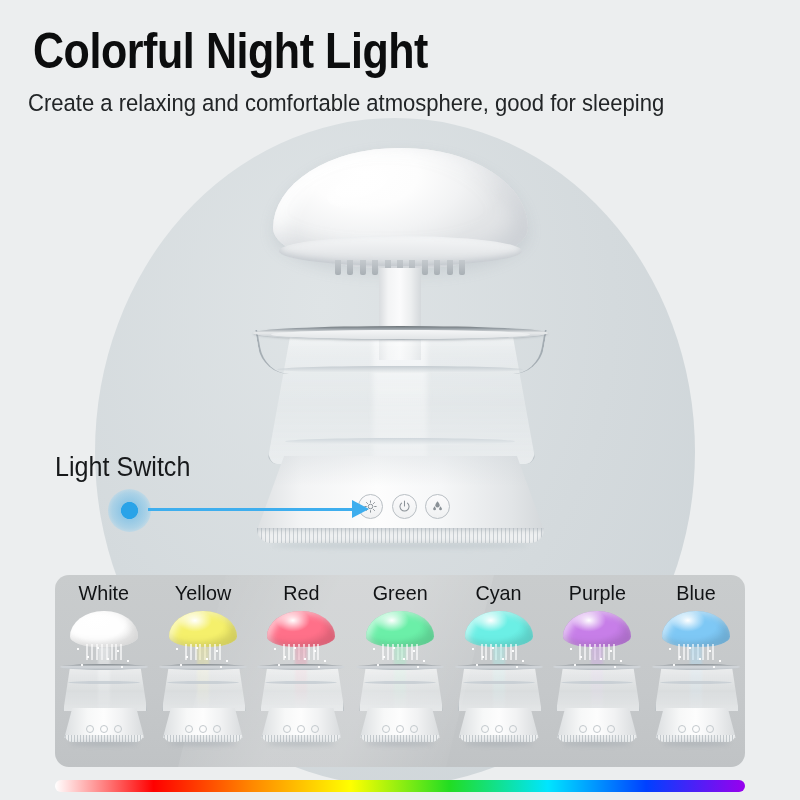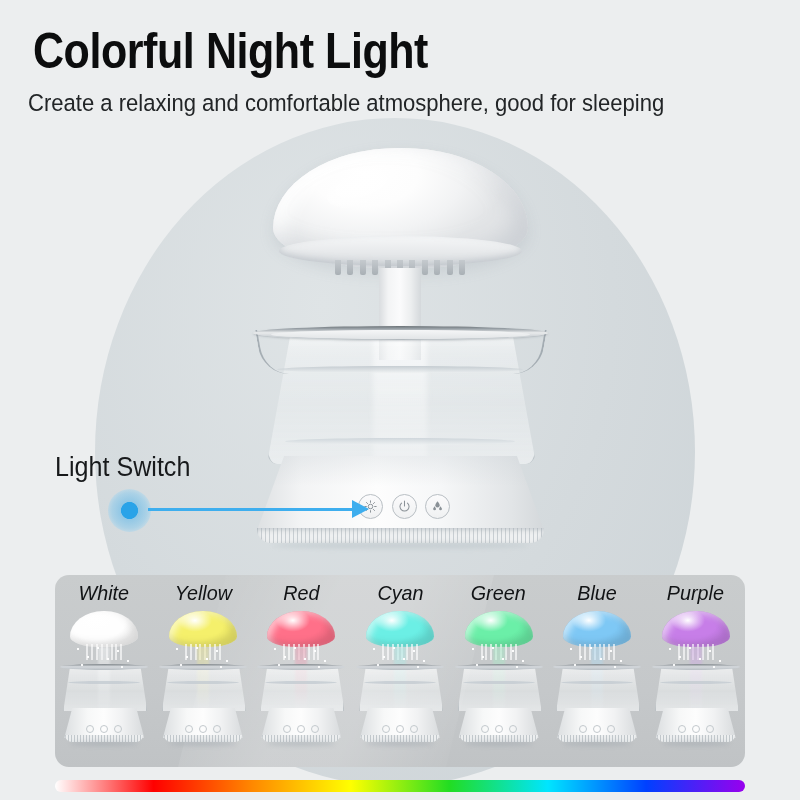--- a/index.html
+++ b/index.html
@@ -206,21 +206,21 @@
     background:linear-gradient(180deg,#c9cccd 0%,#c5c8ca 60%,#c0c3c5 100%);
     overflow:hidden;
   }
   .panel-sheen{
     position:absolute;left:150px;top:-60px;width:260px;height:320px;
     background:linear-gradient(100deg, rgba(255,255,255,.0) 0%, rgba(255,255,255,.22) 40%, rgba(255,255,255,.22) 62%, rgba(255,255,255,0) 100%);
     transform:rotate(14deg);
   }
   .swatch-row{
     position:absolute;left:0;top:0;width:690px;height:192px;
-    display:flex;align-items:flex-end;font-style:italic;
+    display:flex;align-items:flex-end;
   }
   .swatch{
     position:relative;flex:1 1 0;height:192px;
     display:flex;flex-direction:column;align-items:center;
   }
   .sw-label{
     margin-top:6px;font-size:21px;color:#111315;font-weight:400;
     transform:scaleX(0.94);white-space:nowrap;
   }
   .mini{
@@ -465,20 +465,49 @@
             <div class="mini-dots">
               <i></i>
               <i></i>
               <i></i>
             </div>
             <div class="mini-vent"></div>
             <div class="mini-shadow"></div>
           </div>
         </div>
         <div class="swatch">
+          <div class="sw-label">Green</div>
+          <div class="mini">
+            <div class="mini-cap" style="background: radial-gradient(60% 75% at 38% 26%, rgb(255, 255, 255) 0%, rgb(107, 239, 168) 42%, rgb(107, 239, 168) 72%, rgba(0, 0, 0, 0.06) 100%) rgb(107, 239, 168);"></div>
+            <div class="mini-teeth">
+              <i></i>
+              <i></i>
+              <i></i>
+              <i></i>
+              <i></i>
+              <i></i>
+              <i></i>
+              <i></i>
+            </div>
+            <div class="mini-stem" style="background: linear-gradient(rgb(164, 232, 196) 0%, rgba(255, 255, 255, 0.15) 100%);"></div>
+            <div class="mini-tank"></div>
+            <div class="mini-lip"></div>
+            <div class="mini-wline"></div>
+            <div class="mini-rain"></div>
+            <div class="mini-base"></div>
+            <div class="mini-dots">
+              <i></i>
+              <i></i>
+              <i></i>
+            </div>
+            <div class="mini-vent"></div>
+            <div class="mini-shadow"></div>
+          </div>
+        </div>
+        <div class="swatch">
           <div class="sw-label">Cyan</div>
           <div class="mini">
             <div class="mini-cap" style="background: radial-gradient(60% 75% at 38% 26%, rgb(255, 255, 255) 0%, rgb(107, 239, 229) 42%, rgb(107, 239, 229) 72%, rgba(0, 0, 0, 0.06) 100%) rgb(107, 239, 229);"></div>
             <div class="mini-teeth">
               <i></i>
               <i></i>
               <i></i>
               <i></i>
               <i></i>
               <i></i>
@@ -494,34 +523,34 @@
             <div class="mini-dots">
               <i></i>
               <i></i>
               <i></i>
             </div>
             <div class="mini-vent"></div>
             <div class="mini-shadow"></div>
           </div>
         </div>
         <div class="swatch">
-          <div class="sw-label">Green</div>
-          <div class="mini">
-            <div class="mini-cap" style="background: radial-gradient(60% 75% at 38% 26%, rgb(255, 255, 255) 0%, rgb(107, 239, 168) 42%, rgb(107, 239, 168) 72%, rgba(0, 0, 0, 0.06) 100%) rgb(107, 239, 168);"></div>
-            <div class="mini-teeth">
-              <i></i>
-              <i></i>
-              <i></i>
-              <i></i>
-              <i></i>
-              <i></i>
-              <i></i>
-              <i></i>
-            </div>
-            <div class="mini-stem" style="background: linear-gradient(rgb(164, 232, 196) 0%, rgba(255, 255, 255, 0.15) 100%);"></div>
+          <div class="sw-label">Purple</div>
+          <div class="mini">
+            <div class="mini-cap" style="background: radial-gradient(60% 75% at 38% 26%, rgb(255, 255, 255) 0%, rgb(199, 126, 232) 42%, rgb(199, 126, 232) 72%, rgba(0, 0, 0, 0.06) 100%) rgb(199, 126, 232);"></div>
+            <div class="mini-teeth">
+              <i></i>
+              <i></i>
+              <i></i>
+              <i></i>
+              <i></i>
+              <i></i>
+              <i></i>
+              <i></i>
+            </div>
+            <div class="mini-stem" style="background: linear-gradient(rgb(205, 166, 226) 0%, rgba(255, 255, 255, 0.15) 100%);"></div>
             <div class="mini-tank"></div>
             <div class="mini-lip"></div>
             <div class="mini-wline"></div>
             <div class="mini-rain"></div>
             <div class="mini-base"></div>
             <div class="mini-dots">
               <i></i>
               <i></i>
               <i></i>
             </div>
@@ -537,49 +566,20 @@
               <i></i>
               <i></i>
               <i></i>
               <i></i>
               <i></i>
               <i></i>
               <i></i>
               <i></i>
             </div>
             <div class="mini-stem" style="background: linear-gradient(rgb(170, 214, 238) 0%, rgba(255, 255, 255, 0.15) 100%);"></div>
-            <div class="mini-tank"></div>
-            <div class="mini-lip"></div>
-            <div class="mini-wline"></div>
-            <div class="mini-rain"></div>
-            <div class="mini-base"></div>
-            <div class="mini-dots">
-              <i></i>
-              <i></i>
-              <i></i>
-            </div>
-            <div class="mini-vent"></div>
-            <div class="mini-shadow"></div>
-          </div>
-        </div>
-        <div class="swatch">
-          <div class="sw-label">Purple</div>
-          <div class="mini">
-            <div class="mini-cap" style="background: radial-gradient(60% 75% at 38% 26%, rgb(255, 255, 255) 0%, rgb(199, 126, 232) 42%, rgb(199, 126, 232) 72%, rgba(0, 0, 0, 0.06) 100%) rgb(199, 126, 232);"></div>
-            <div class="mini-teeth">
-              <i></i>
-              <i></i>
-              <i></i>
-              <i></i>
-              <i></i>
-              <i></i>
-              <i></i>
-              <i></i>
-            </div>
-            <div class="mini-stem" style="background: linear-gradient(rgb(205, 166, 226) 0%, rgba(255, 255, 255, 0.15) 100%);"></div>
             <div class="mini-tank"></div>
             <div class="mini-lip"></div>
             <div class="mini-wline"></div>
             <div class="mini-rain"></div>
             <div class="mini-base"></div>
             <div class="mini-dots">
               <i></i>
               <i></i>
               <i></i>
             </div>

